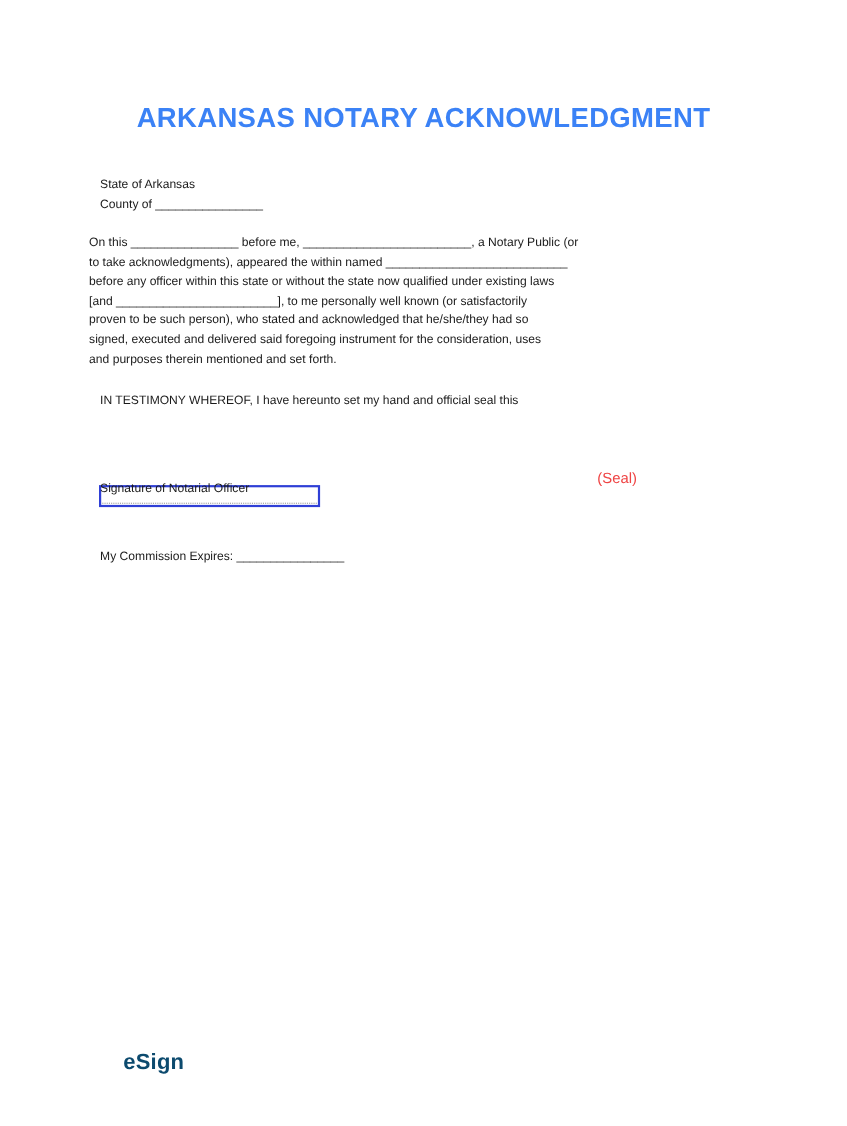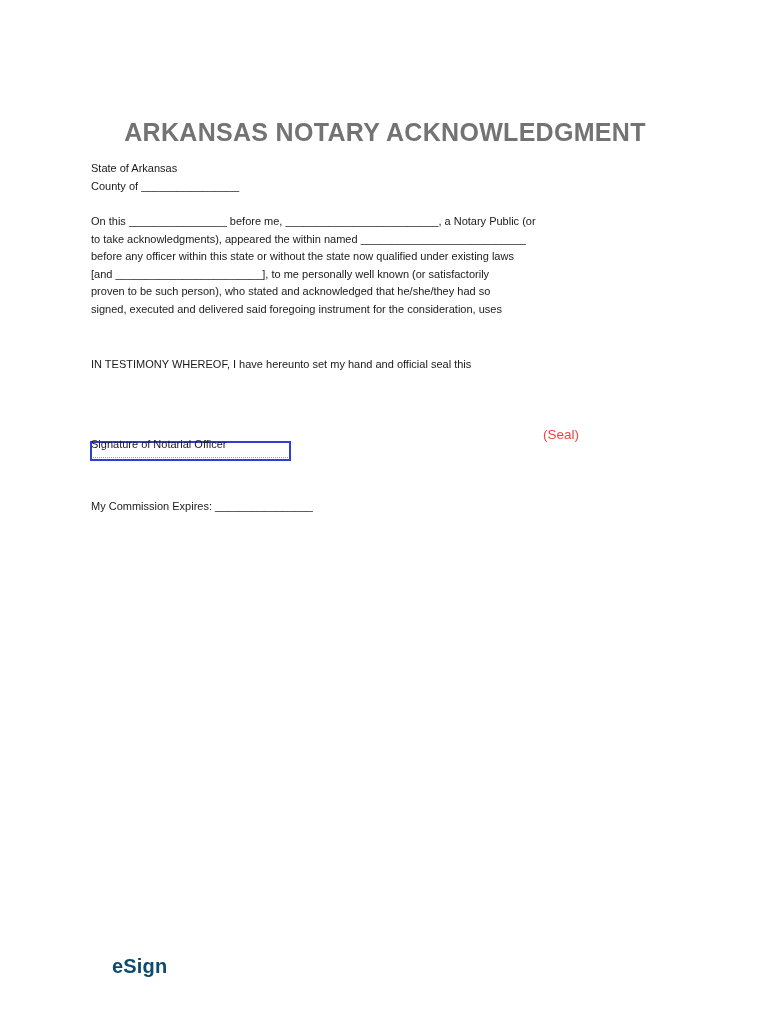--- a/index.html
+++ b/index.html
@@ -14,32 +14,31 @@
   }
   .doc-title {
     position: absolute;
     top: 93px;
     left: 0;
     width: 770px;
     text-align: center;
     font-size: 25px;
     font-weight: 700;
     letter-spacing: 0.3px;
-    color: #737373;
+    color: #3b82f6;
     white-space: nowrap;
-    margin-top: 25px;
   }
   .textline {
     font-size: 11px;
     line-height: 17.6px;
     white-space: nowrap;
     color: #1a1a1a;
   }
   .state-block { position: absolute; left: 91px; top: 160px; }
-  .body-block  { position: absolute; left: 91px; top: 213px; }
+  .body-block  { position: absolute; left: 81px; top: 213px; }
   .testimony-block { position: absolute; left: 91px; top: 356px; }
   .seal-label {
     position: absolute; left: 543px; top: 427px;
     font-size: 13.5px; color: #ef4444; white-space: nowrap;
   }
   .sig-field {
     position: absolute; left: 90px; top: 441px;
     width: 197px; height: 16px;
     border: 2px solid #2f3fd6;
     background: #ffffff;
@@ -70,20 +69,21 @@
     <div class="textline">County of ________________</div>
   </div>
 
   <div class="body-block">
     <div class="textline">On this ________________ before me, _________________________, a Notary Public (or</div>
     <div class="textline">to take acknowledgments), appeared the within named ___________________________</div>
     <div class="textline">before any officer within this state or without the state now qualified under existing laws</div>
     <div class="textline">[and ________________________], to me personally well known (or satisfactorily</div>
     <div class="textline">proven to be such person), who stated and acknowledged that he/she/they had so</div>
     <div class="textline">signed, executed and delivered said foregoing instrument for the consideration, uses</div>
+    <div class="textline">and purposes therein mentioned and set forth.</div>
   </div>
 
   <div class="testimony-block">
     <div class="textline">IN TESTIMONY WHEREOF, I have hereunto set my hand and official seal this</div>
   </div>
 
   <div class="seal-label">(Seal)</div>
 
   <div class="sig-field">
     <div class="sig-underline"></div>

